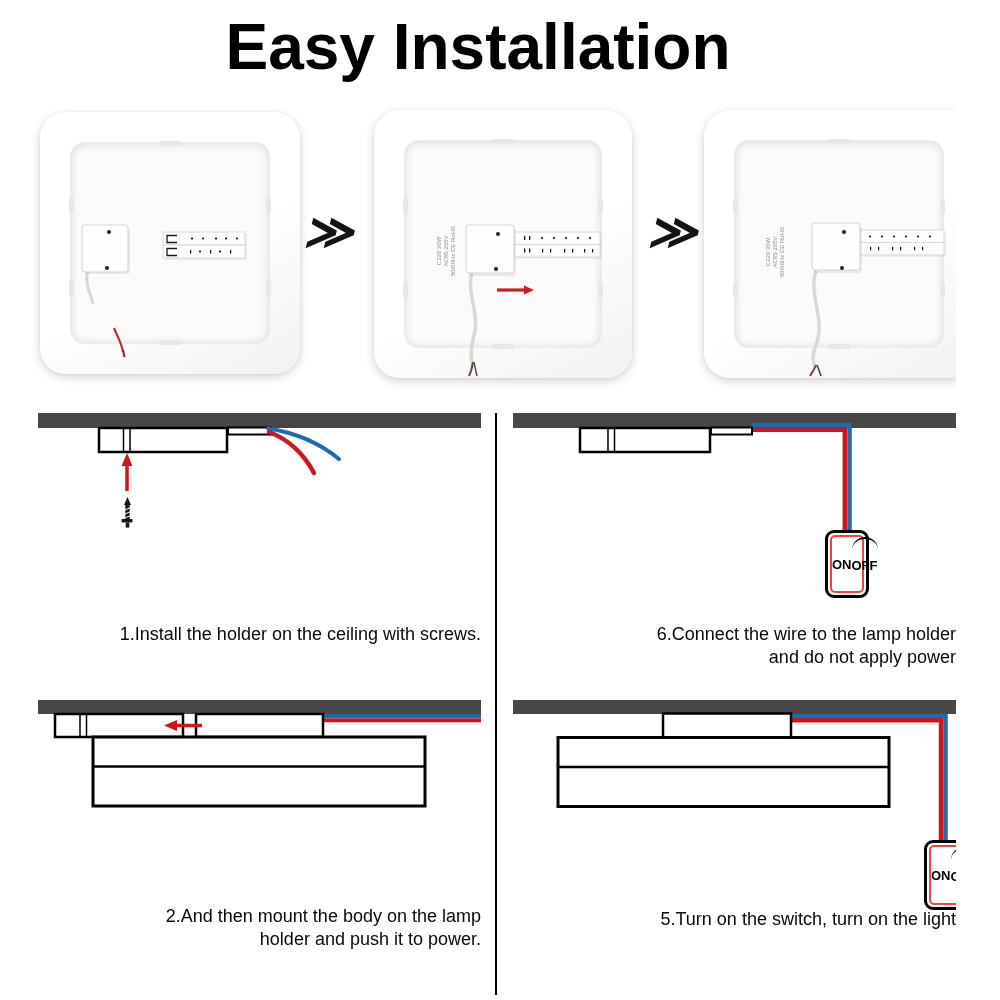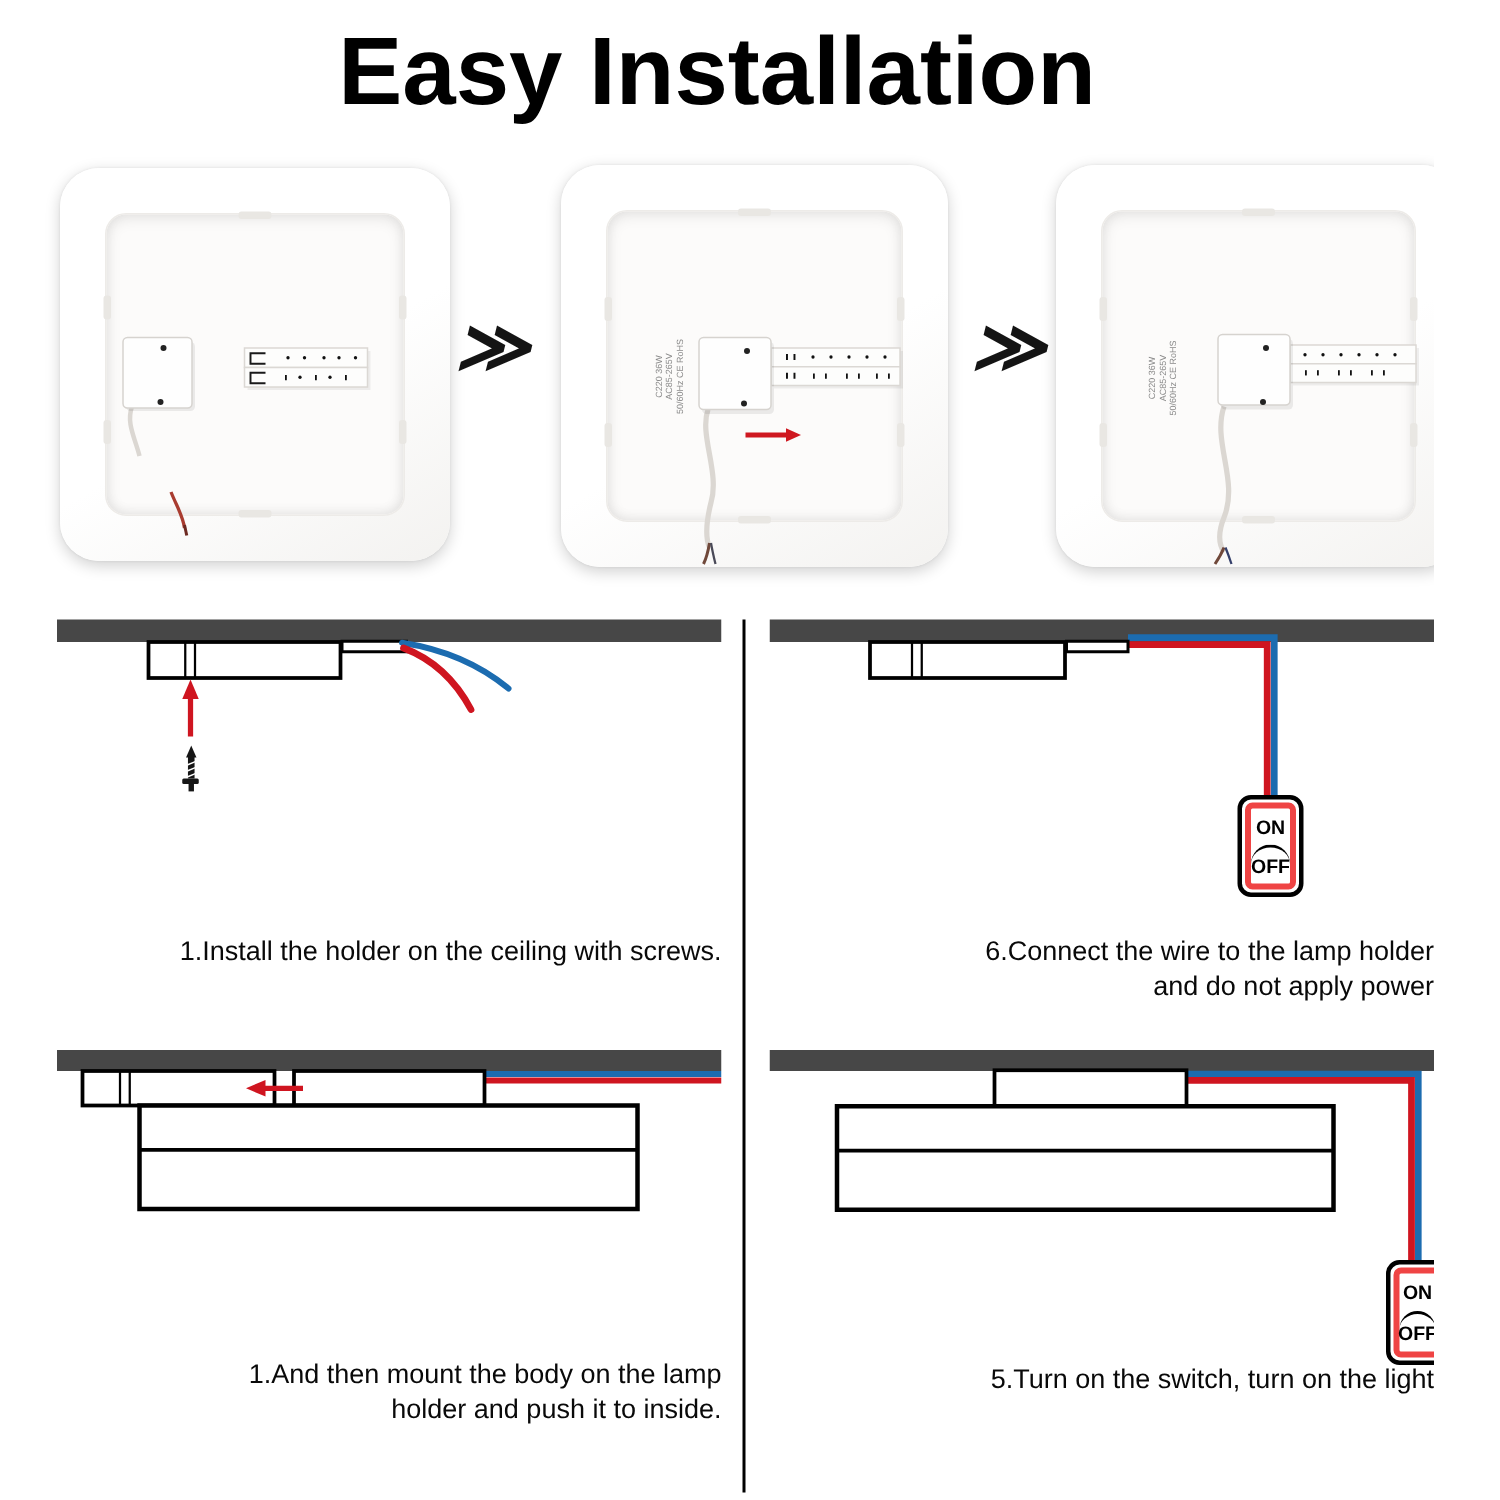--- a/index.html
+++ b/index.html
@@ -33,22 +33,22 @@
   #d2 { left:513px; top:400px; width:443px; height:135px; }
   #d3 { left:38px;  top:690px; width:443px; height:130px; }
   #d4 { left:513px; top:690px; width:443px; height:160px; }
 
   .divider { position:absolute; left:495px; top:413px; width:2px; height:582px; background:#000; }
 
   
   .switch { position:absolute; background:#fff; border:3px solid #000; border-radius:9px; }
   .sw1 { left:825px; top:530px; width:38px; height:62px; }
   .sw2 { left:924px; top:840px; width:36px; height:64px; }
-  .switch-inner { position:absolute; inset:2px; border:4px solid #ef4444; border-radius:5px;
-                  display:flex; flex-direction:column; background:#fff; }
+  .switch-inner { position:absolute; inset:2px; border:2px solid #ef4444; border-radius:5px;
+                  display:flex; flex-direction:row; background:#fff; }
   .switch-cell { flex:1; display:flex; align-items:center; justify-content:center;
                  font-size:13px; font-weight:700; color:#000; }
   .switch-cell + .switch-cell { border-top:2.5px solid #000;border-radius:14px; }
 
   
   .caption { position:absolute; width:443px; text-align:right; font-size:18px;
              line-height:23px; color:#090909; }
   .c1 { left:38px;  top:623px; }
   .c2 { left:513px; top:623px; }
   .c3 { left:38px;  top:905px; }
@@ -286,18 +286,18 @@
       <div class="switch-cell">OFF</div>
     </div>
   </div>
 
   <div class="caption c1">1.Install the holder on the ceiling with screws.</div>
   <div class="caption c2">
     <div>6.Connect the wire to the lamp holder</div>
     <div>and do not apply power</div>
   </div>
   <div class="caption c3">
-    <div>1.And then mount the body on the lamp</div>
-    <div>holder and push it to inside.</div>
+    <div>2.And then mount the body on the lamp</div>
+    <div>holder and push it to power.</div>
   </div>
   <div class="caption c4">5.Turn on the switch, turn on the light</div>
 
 </div>
 
 </body></html>

